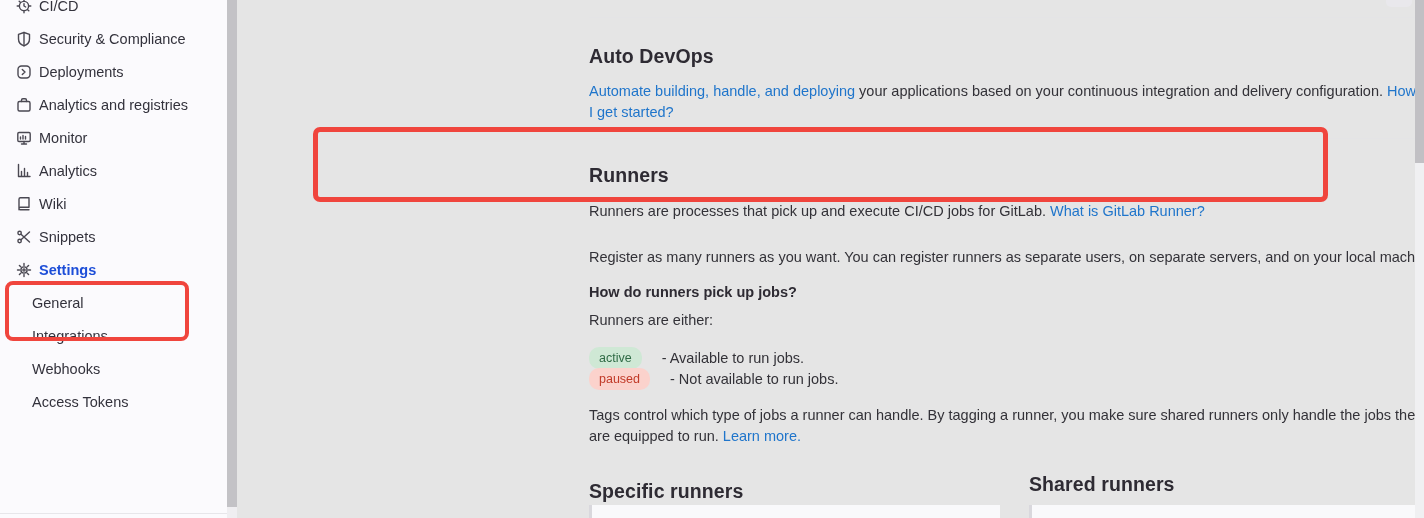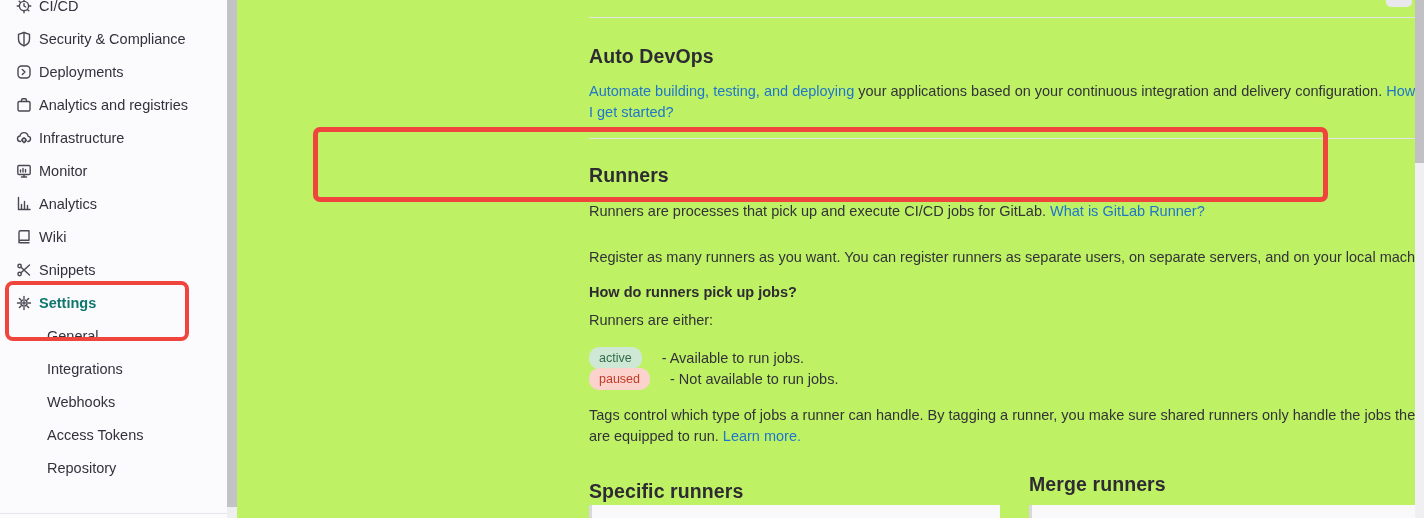--- a/index.html
+++ b/index.html
@@ -16,34 +16,34 @@
     position:absolute; left:0; top:0; width:227px; height:518px;
     background:#fbfafd;
   }
   .sidebar-list { list-style:none; position:absolute; top:-11px; left:0; right:0; }
   .side-item {
     height:33px; display:flex; align-items:center;
     padding-left:16px; gap:7px;
     font-size:14.5px; color:#33323c; cursor:pointer;
   }
   .side-item .icn { width:16px; height:16px; flex:0 0 16px; display:block; }
-  .side-item.bold { font-weight:700; color:#0f766e;text-align:center; }
-  .side-sub { padding-left:47px; }
+  .side-item.bold { font-weight:700; color:#1d4ed8;text-align:center; }
+  .side-sub { padding-left:32px; }
   .sidebar-bottom-divider {
     position:absolute; left:0; top:513px; width:227px; height:1px; background:#e7e6ea;
   }
   .sidebar-scrollbar {
     position:absolute; left:227px; top:0; width:10px; height:518px; background:#efeef1;
   }
   .sidebar-scroll-thumb {
     position:absolute; left:0; top:0; width:10px; height:507px; background:#c3c2c6;
   }
 
   
-  .main { position:absolute; left:237px; top:0; right:9px; bottom:0; background:#bef264; }
+  .main { position:absolute; left:237px; top:0; right:9px; bottom:0; background:#e5e5e5; }
 
   .divider { position:absolute; left:352px; width:958px; height:1px; background:#e4e4e6; }
   .divider.d1 { top:17px; }
   .divider.d2 { top:138px; }
 
   .section-title {
     position:absolute; left:352px;
     font-size:19.5px; font-weight:700; color:#2e2b33; letter-spacing:.1px;
   }
   .t-autodevops { top:45px; }
@@ -128,28 +128,20 @@
     </li>
 
     <li class="side-item">
       <svg class="icn" viewBox="0 0 16 16">
           <rect x="2" y="4.5" width="12" height="9.5" rx="1.5"></rect>
           <path d="M5.5 4.5 V3.2 C5.5 2.4 6.1 1.8 6.9 1.8 H9.1 C9.9 1.8 10.5 2.4 10.5 3.2 V4.5"></path>
         </svg>
       <span>Analytics and registries</span>
     </li>
 
-    <li class="side-item">
-      <svg class="icn" viewBox="0 0 16 16">
-          <path d="M4.5 11.5 C2.8 11.5 1.5 10.3 1.5 8.7 C1.5 7.2 2.6 6.1 4 6 C4.4 4 6 2.6 8 2.6 C10 2.6 11.7 4.1 12 6.1 C13.4 6.3 14.5 7.4 14.5 8.8 C14.5 10.3 13.3 11.5 11.8 11.5"></path>
-          <circle cx="8" cy="10.2" r="1.9"></circle>
-          <path d="M8 7.6 v1 M8 11.8 v1 M5.8 10.2 h1 M9.2 10.2 h1"></path>
-        </svg>
-      <span>Infrastructure</span>
-    </li>
 
     <li class="side-item">
       <svg class="icn" viewBox="0 0 16 16">
           <rect x="1.8" y="2.5" width="12.4" height="9" rx="1.2"></rect>
           <path d="M5.5 14 h5 M8 11.5 V14"></path>
           <path d="M4.5 9 v-2 M7 9 v-3.5 M9.5 9 v-2.5"></path>
         </svg>
       <span>Monitor</span>
     </li>
 
@@ -191,38 +183,35 @@
     </li>
     <li class="side-item side-sub">
       <span>Integrations</span>
     </li>
     <li class="side-item side-sub">
       <span>Webhooks</span>
     </li>
     <li class="side-item side-sub">
       <span>Access Tokens</span>
     </li>
-    <li class="side-item side-sub">
-      <span>Repository</span>
-    </li>
   </ul>
   <div class="sidebar-bottom-divider"></div>
 </nav>
 
 <div class="sidebar-scrollbar">
   <div class="sidebar-scroll-thumb"></div>
 </div>
 
 <main class="main">
 
   <div class="divider d1"></div>
 
   <h2 class="section-title t-autodevops">Auto DevOps</h2>
 
-  <p class="para p-autodevops"><a class="lnk">Automate building, testing, and deploying</a><span> your applications based on your continuous integration and delivery configuration. </span><a class="lnk">How do I get started?</a></p>
+  <p class="para p-autodevops"><a class="lnk">Automate building, handle, and deploying</a><span> your applications based on your continuous integration and delivery configuration. </span><a class="lnk">How do I get started?</a></p>
 
   <div class="divider d2"></div>
   <h2 class="section-title t-runners">Runners</h2>
 
   <p class="para p-runners-intro"><span>Runners are processes that pick up and execute CI/CD jobs for GitLab. </span><a class="lnk">What is GitLab Runner?</a></p>
 
   <p class="para p-register">Register as many runners as you want. You can register runners as separate users, on separate servers, and on your local machine.</p>
 
   <p class="para p-pickup">How do runners pick up jobs?</p>
 
@@ -233,21 +222,21 @@
     <span>- Available to run jobs.</span>
   </div>
   <div class="badge-row r2">
     <span class="pill pill-danger">paused</span>
     <span>- Not available to run jobs.</span>
   </div>
 
   <p class="para p-tags"><span>Tags control which type of jobs a runner can handle. By tagging a runner, you make sure shared runners only handle the jobs they are equipped to run. </span><a class="lnk">Learn more.</a></p>
 
   <h2 class="section-title t-specific">Specific runners</h2>
-  <h2 class="section-title t-shared">Merge runners</h2>
+  <h2 class="section-title t-shared">Shared runners</h2>
 
   <div class="panel panel-left"></div>
   <div class="panel panel-right"></div>
 
 </main>
 
 <div class="annot annot-settings"></div>
 <div class="annot annot-runners"></div>
 <div class="annot-cut"></div>
 

